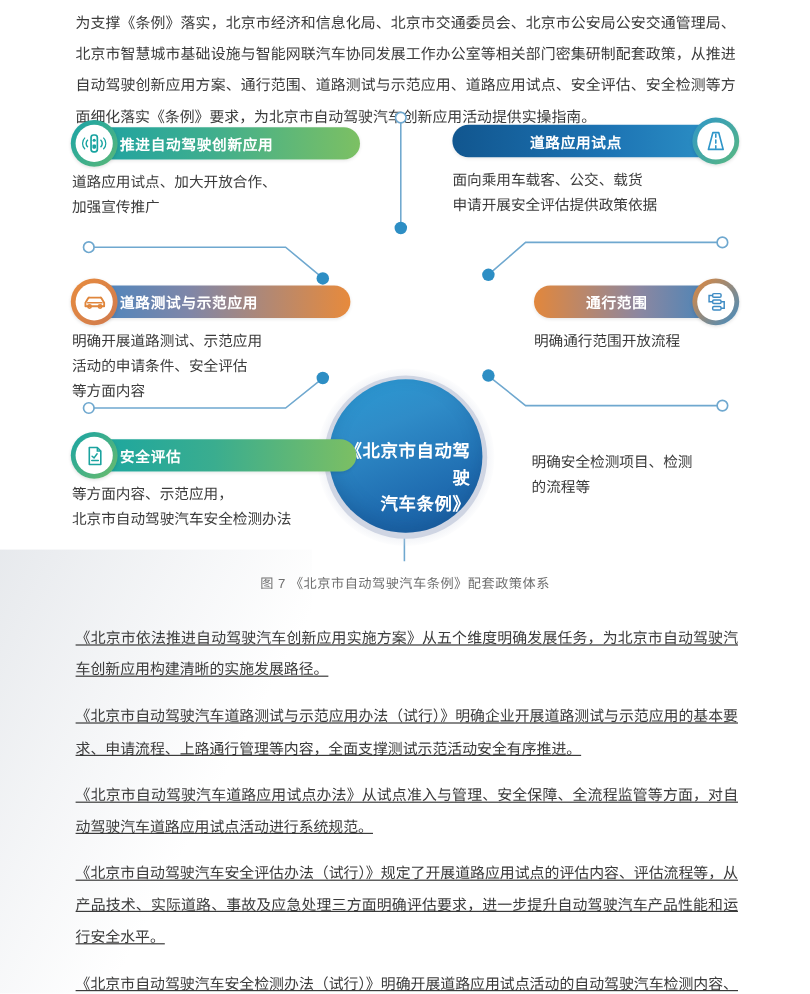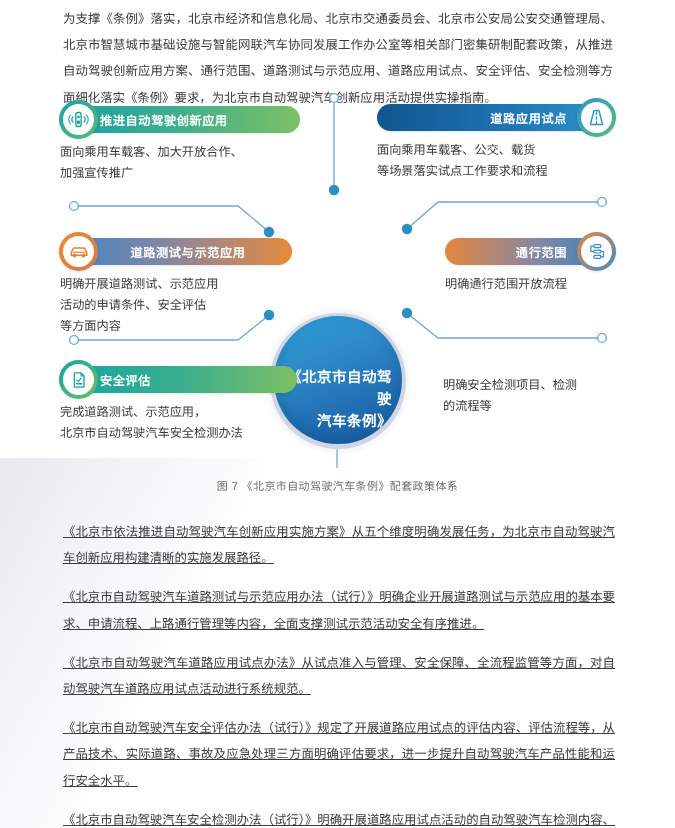--- a/index.html
+++ b/index.html
@@ -89,27 +89,27 @@
     display:flex;align-items:center;justify-content:center;
   }
   .desc{
     margin-top:9px;font-size:12.2px;line-height:21px;color:#3b3b3b;
   }
 
   
   .card.left .pill{padding-left:40px;padding-right:16px;}
   .card.left .disc{left:-1px;}
   
-  .card.right .pill{padding-right:48px;padding-left:16px;justify-content:flex-end;}
+  .card.right .pill{padding-right:48px;padding-left:16px;justify-content:center;}
   .card.right .disc{right:-1px;}
   .card.right .desc{text-align:left;}
 
   
   .g-teal-green   {background:linear-gradient(90deg,#17a0a6 0%,#3fae8e 48%,#7cc063 100%);}
-  .g-blue-orange  {background:linear-gradient(90deg,#3f86c4 0%,#7f86a8 42%,#e78a3c 100%);justify-content:center;}
+  .g-blue-orange  {background:linear-gradient(90deg,#3f86c4 0%,#7f86a8 42%,#e78a3c 100%);}
   .g-green-teal   {background:linear-gradient(90deg,#15a5a3 0%,#3aad8f 50%,#7cbf63 100%);}
   .g-blue-dark    {background:linear-gradient(90deg,#11568f 0%,#1d74b4 55%,#2f96c9 100%);}
   .g-orange-blue  {background:linear-gradient(90deg,#e2873c 0%,#8b87a1 52%,#2f84c2 100%);}
   .g-green2-teal  {background:linear-gradient(90deg,#63b95f 0%,#3ab193 52%,#18a4b0 100%);}
 
   .d-teal   {background:linear-gradient(135deg,#18a3a8 0%,#5bb877 100%);}
   .d-orange {background:linear-gradient(135deg,#e88c3e 0%,#cf7a4e 100%);}
   .d-green  {background:linear-gradient(135deg,#16a3a5 0%,#6dbc6a 100%);}
   .d-blue   {background:linear-gradient(135deg,#2f96c9 0%,#59b97f 100%);}
   .d-orb    {background:linear-gradient(135deg,#e4883a 0%,#3f8cc4 100%);}
@@ -181,40 +181,40 @@
               <path d="M6 8.5 A4.5 4.5 0 0 0 6 15.5" fill="none" stroke="#17a3a0" stroke-width="1.4"></path>
               <path d="M3.3 6.5 A7.5 7.5 0 0 0 3.3 17.5" fill="none" stroke="#17a3a0" stroke-width="1.2"></path>
               <path d="M18 8.5 A4.5 4.5 0 0 1 18 15.5" fill="none" stroke="#17a3a0" stroke-width="1.4"></path>
               <path d="M20.7 6.5 A7.5 7.5 0 0 1 20.7 17.5" fill="none" stroke="#17a3a0" stroke-width="1.2"></path>
             </svg>
           </div>
         </div>
         <span class="label">推进自动驾驶创新应用</span>
       </div>
       <div class="desc">
-        <div>面向乘用车载客、加大开放合作、</div>
+        <div>道路应用试点、加大开放合作、</div>
         <div>加强宣传推广</div>
       </div>
     </div>
 
     <div class="card right" style="left:377px;top:16px;width:238px;">
       <div class="pill g-blue-dark">
         <div class="disc d-blue">
           <div class="inner">
             <svg width="21" height="21" viewBox="0 0 24 24">
               <path d="M9.2 4 L14.8 4 L19 20 L5 20 Z" fill="none" stroke="#2f96c9" stroke-width="1.6" stroke-linejoin="round"></path>
               <path d="M12 5.5 L12 8.5 M12 11 L12 14 M12 16.5 L12 19" stroke="#2f96c9" stroke-width="1.5" stroke-linecap="round"></path>
             </svg>
           </div>
         </div>
         <span class="label">道路应用试点</span>
       </div>
       <div class="desc">
         <div>面向乘用车载客、公交、载货</div>
-        <div>等场景落实试点工作要求和流程</div>
+        <div>申请开展安全评估提供政策依据</div>
       </div>
     </div>
 
     <div class="card left" style="left:60px;top:150px;width:232px;">
       <div class="pill g-blue-orange">
         <div class="disc d-orange">
           <div class="inner">
             <svg width="22" height="22" viewBox="0 0 24 24">
               <path d="M3.5 15.5 L3.5 12.3 L5.8 8.4 A1.6 1.6 0 0 1 7.2 7.6 L16.8 7.6 A1.6 1.6 0 0 1 18.2 8.4 L20.5 12.3 L20.5 15.5 Z" fill="none" stroke="#e0863c" stroke-width="1.7" stroke-linejoin="round"></path>
               <circle cx="7.2" cy="15.8" r="1.5" fill="none" stroke="#e0863c" stroke-width="1.5"></circle>
@@ -260,21 +260,21 @@
               <path d="M6.5 3.5 L14.5 3.5 L18 7 L18 20.5 L6.5 20.5 Z" fill="none" stroke="#1ba39f" stroke-width="1.6" stroke-linejoin="round"></path>
               <path d="M14.5 3.5 L14.5 7 L18 7" fill="none" stroke="#1ba39f" stroke-width="1.4"></path>
               <path d="M9 16.5 L15.5 16.5" stroke="#1ba39f" stroke-width="1.6" stroke-linecap="round"></path>
               <path d="M9.3 12.2 L11.3 13.9 L14.3 9.8" fill="none" stroke="#1ba39f" stroke-width="1.5" stroke-linecap="round" stroke-linejoin="round"></path>
             </svg>
           </div>
         </div>
         <span class="label">安全评估</span>
       </div>
       <div class="desc">
-        <div>完成道路测试、示范应用，</div>
+        <div>等方面内容、示范应用，</div>
         <div>北京市自动驾驶汽车安全检测办法</div>
       </div>
     </div>
 
     <div class="card right" style="left:443px;top:278px;width:172px;">
       <div class="desc">
         <div>明确安全检测项目、检测</div>
         <div>的流程等</div>
       </div>
     </div>

